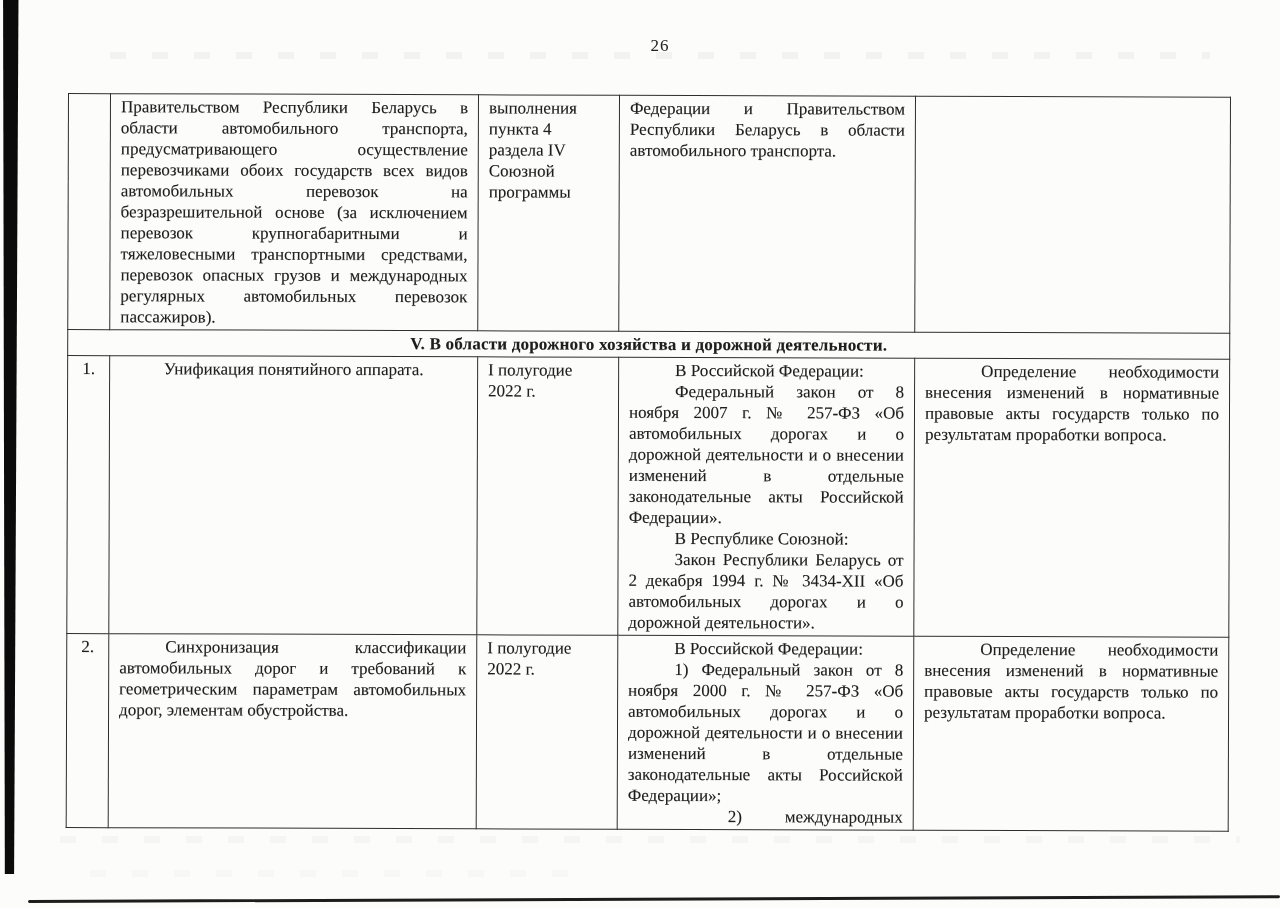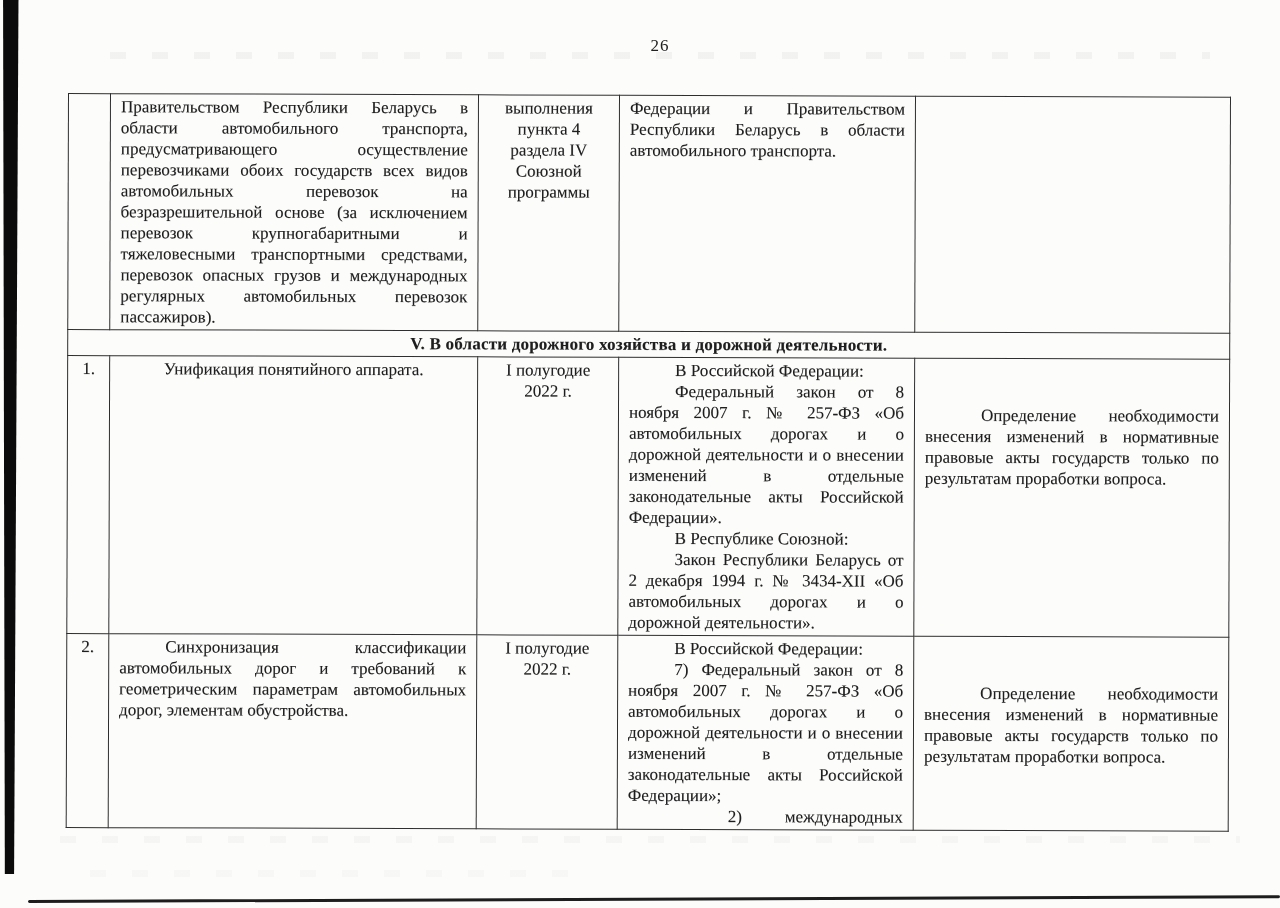--- a/index.html
+++ b/index.html
@@ -36,26 +36,26 @@
     border-collapse:collapse;table-layout:fixed;width:1162px;
     background:transparent;
   }
   table.doc td{
     border:1.6px solid #2e2e2e;vertical-align:top;padding:2px 10px;
     font-size:17px;line-height:21px;
     text-shadow:0.3px 0.3px 0.6px rgba(40,40,40,.35);
   }
   td.cell-num{text-align:center;padding:2px 2px;}
   td.cell-task{text-align:justify;}
-  td.cell-term{text-align:center;margin-top:16px;}
+  td.cell-term{text-align:left;margin-top:16px;}
   td.cell-basis{text-align:justify;margin-top:24px;}
   td.cell-result{text-align:justify;}
   .center-line{text-align:center;}
   .indent{text-indent:46px;}
-  .indent-lg{text-indent:56px;margin-top:44px;}
+  .indent-lg{text-indent:56px;}
   .bold{font-weight:normal;}
   .split-line{display:flex;justify-content:space-between;padding-left:100px;}
   td.section-cell{
     text-align:center;font-weight:bold;padding:0 4px 1px 4px;line-height:21px;
     letter-spacing:.2px;
   }
   .h-r0{height:228px;}
   .h-sec{height:20px;}
   .h-r1{height:264px;}
   .h-r2{height:183px;}
@@ -122,21 +122,21 @@
     <tr>
       <td class="cell-num h-r2">2.</td>
       <td class="cell-task">
         <div class="indent">Синхронизация классификации автомобильных дорог и требований к геометрическим параметрам автомобильных дорог, элементам обустройства.</div>
       </td>
       <td class="cell-term">
         <div>I полугодие 2022 г.</div>
       </td>
       <td class="cell-basis">
         <div class="bold indent">В Российской Федерации:</div>
-        <div class="indent">7) Федеральный закон от 8 ноября 2007 г. № 257-ФЗ «Об автомобильных дорогах и о дорожной деятельности и о внесении изменений в отдельные законодательные акты Российской Федерации»;</div>
+        <div class="indent">1) Федеральный закон от 8 ноября 2000 г. № 257-ФЗ «Об автомобильных дорогах и о дорожной деятельности и о внесении изменений в отдельные законодательные акты Российской Федерации»;</div>
         <div class="split-line">
           <span>2)</span>
           <span>международных</span>
         </div>
       </td>
       <td class="cell-result">
         <div class="indent-lg">Определение необходимости внесения изменений в нормативные правовые акты государств только по результатам проработки вопроса.</div>
       </td>
     </tr>
   </tbody>

